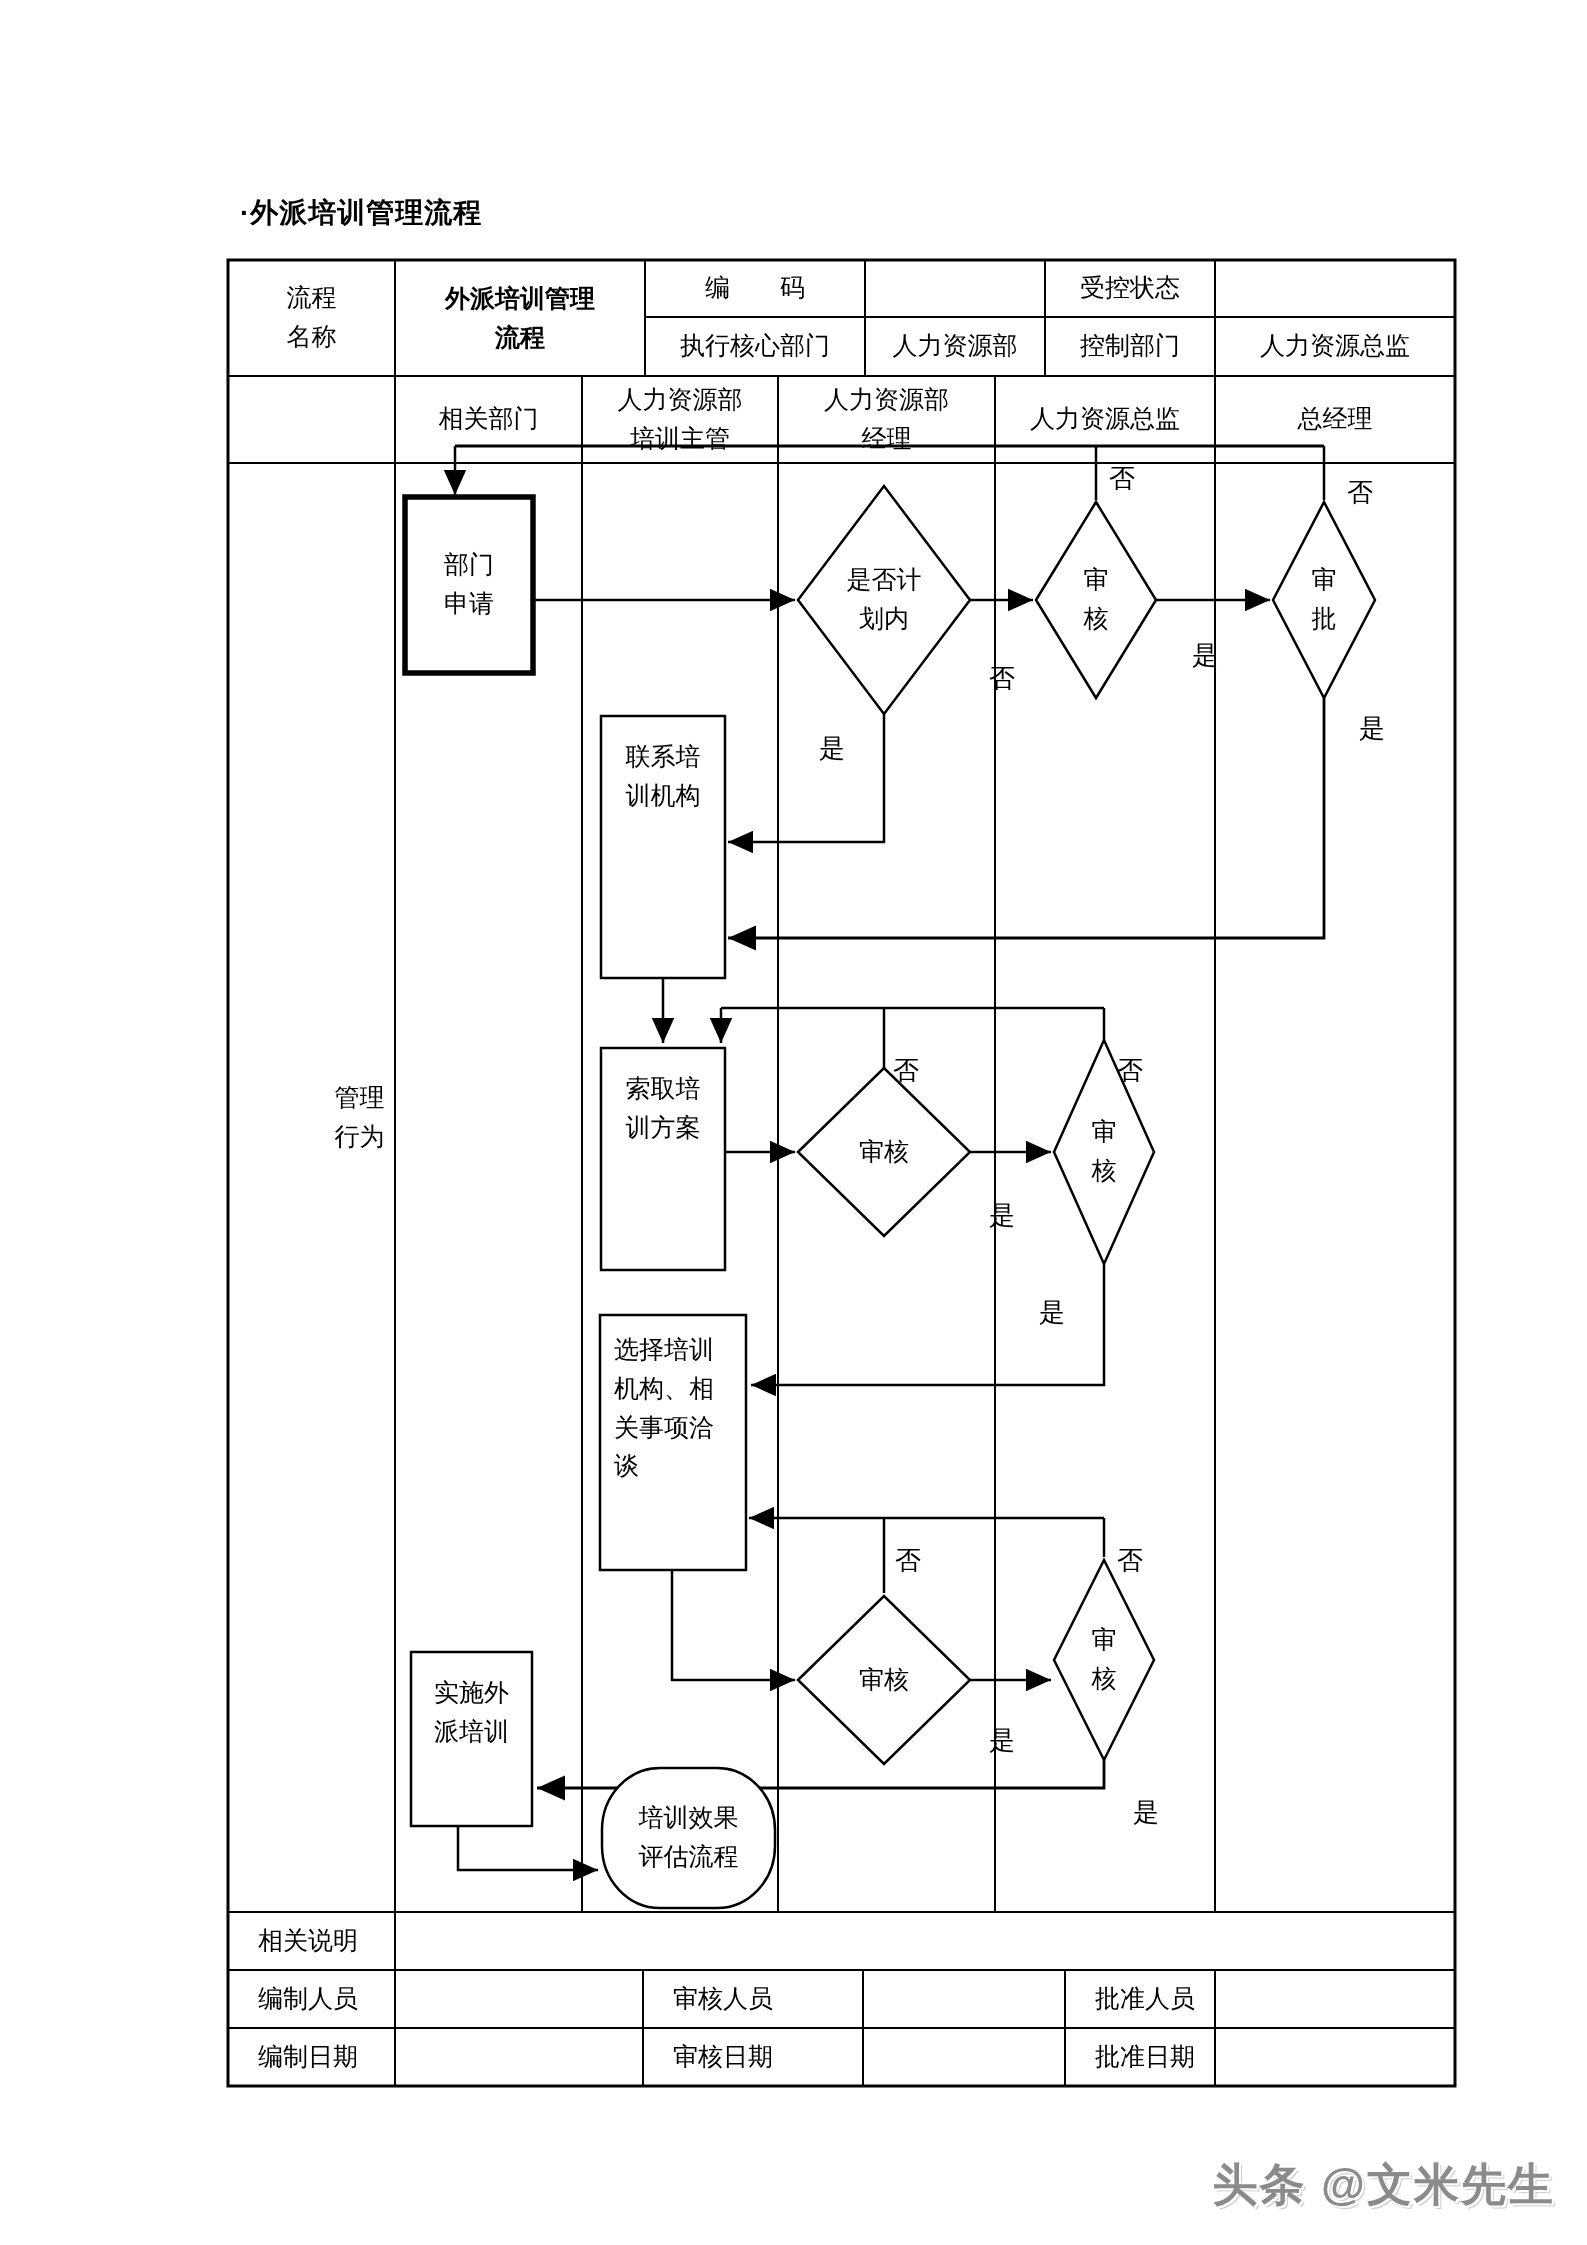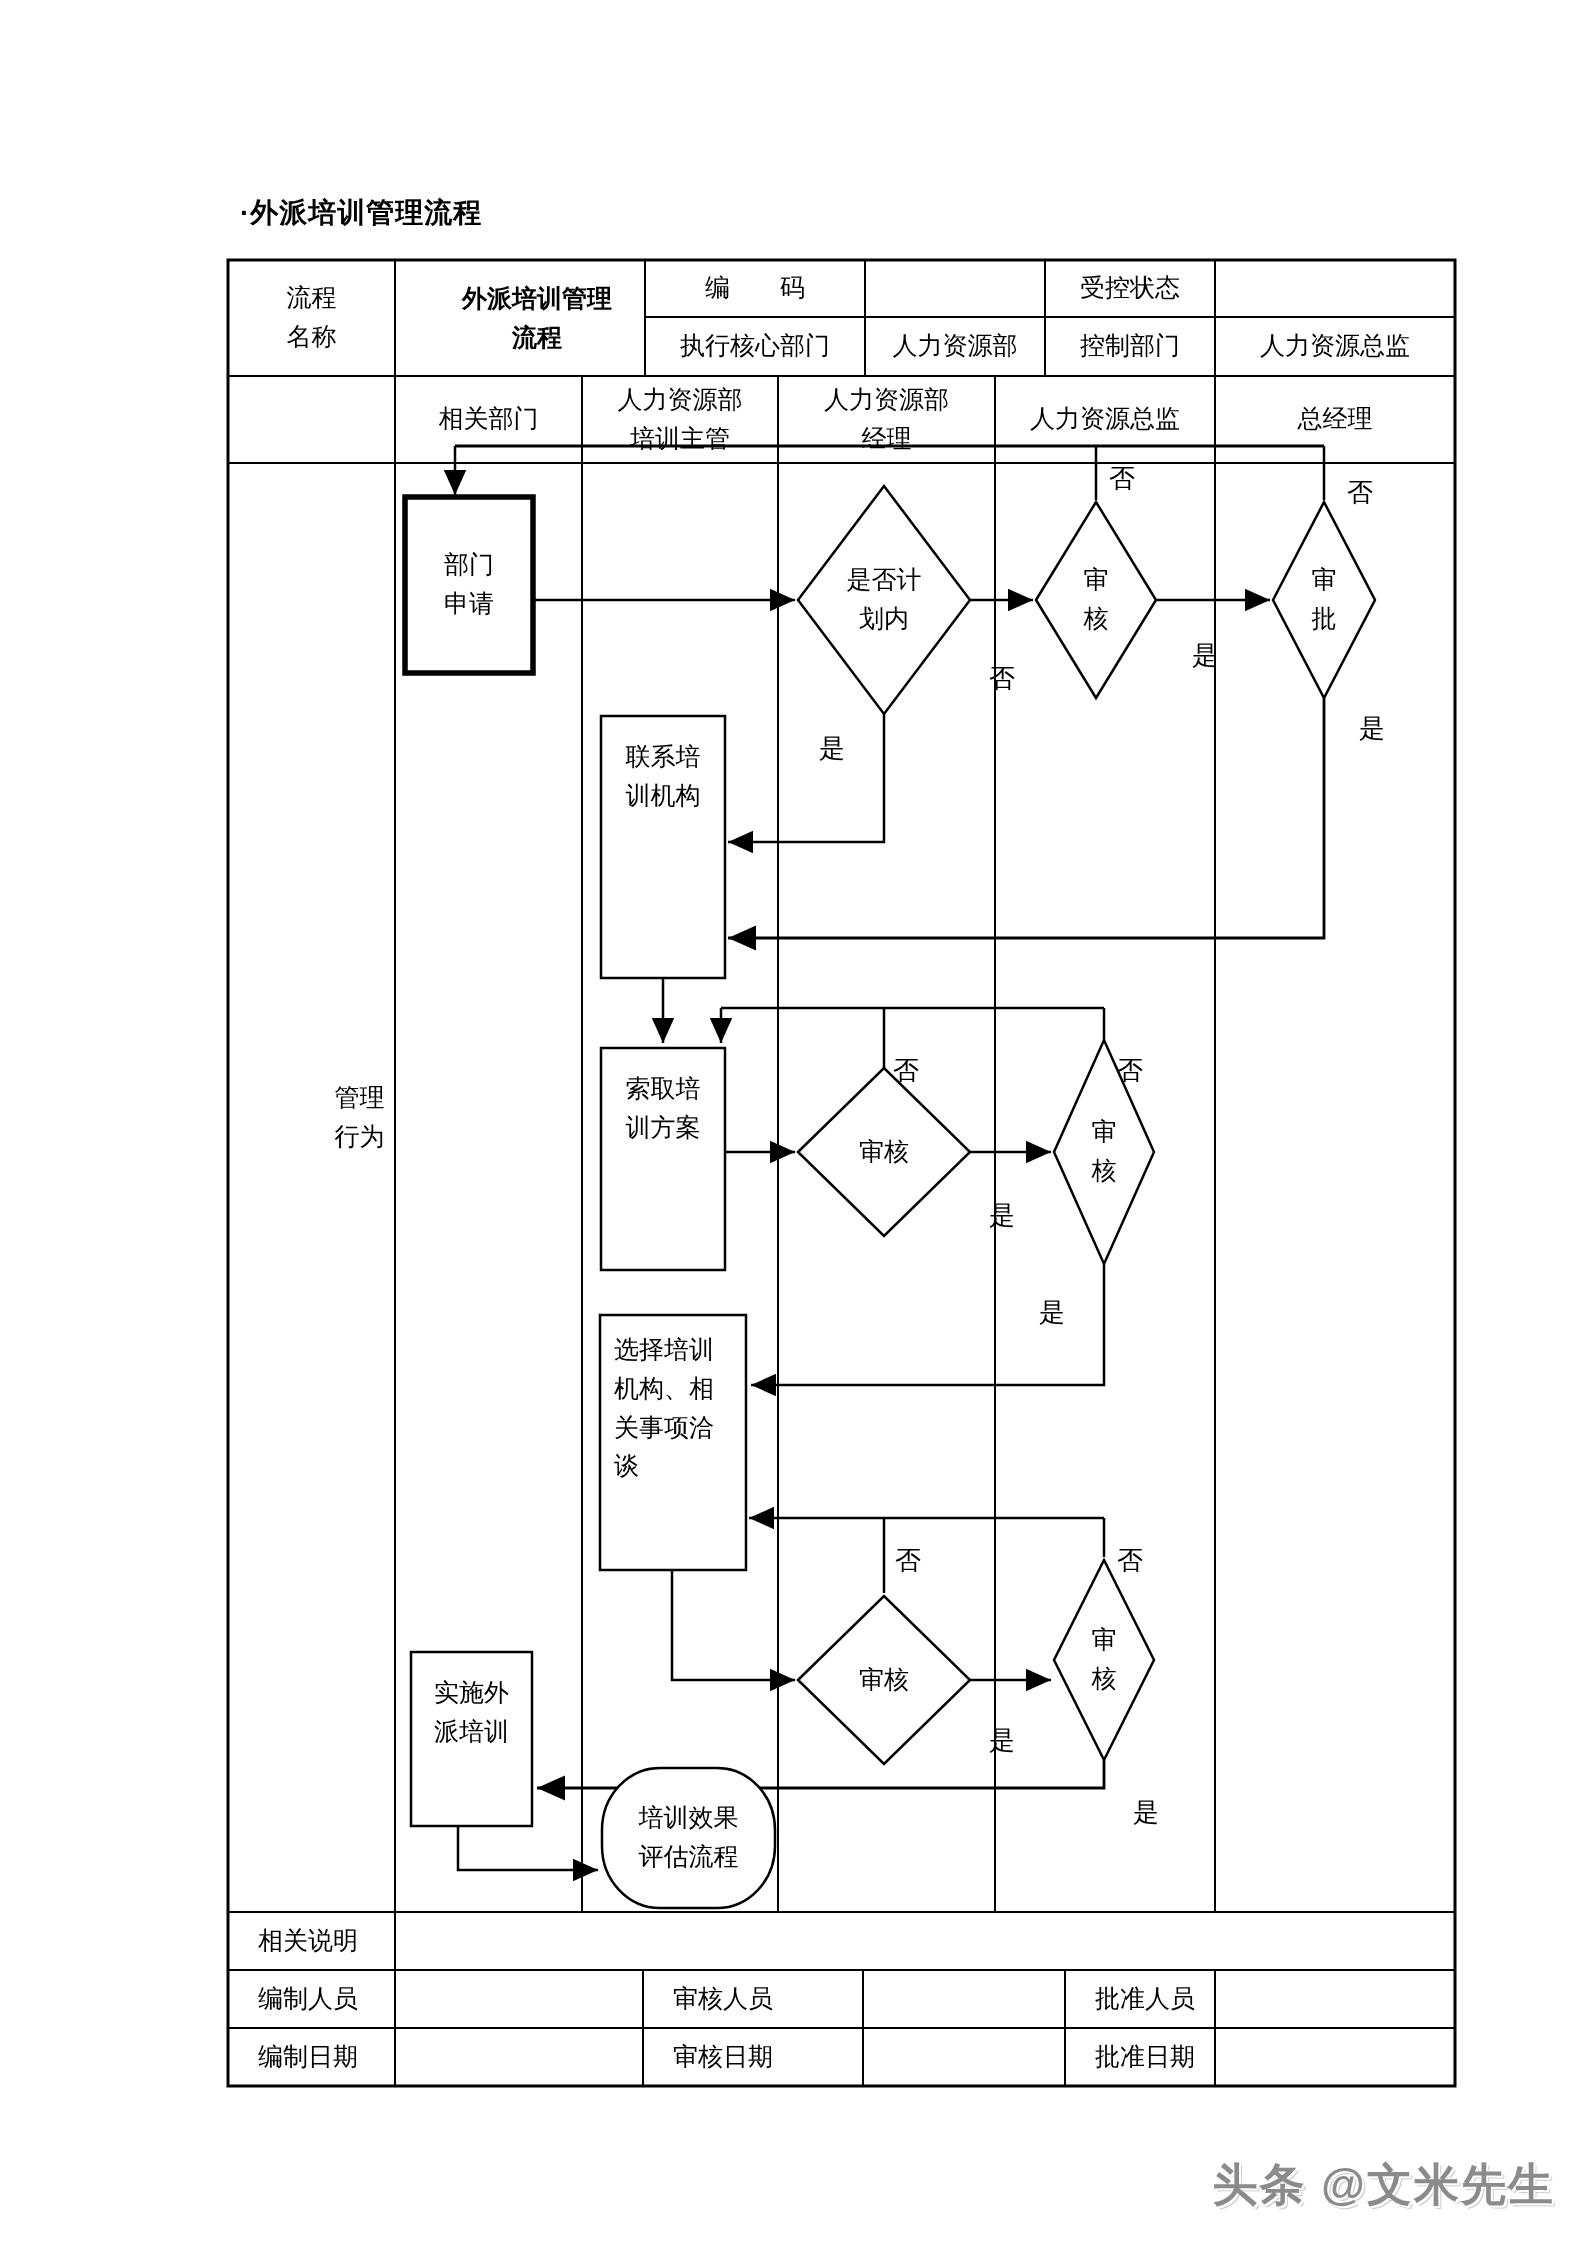--- a/index.html
+++ b/index.html
@@ -135,21 +135,21 @@
       <polygon points="1054,1660 1104,1560 1154,1660 1104,1760"></polygon>
       <rect x="411" y="1652" width="121" height="174"></rect>
       <rect x="602" y="1768" width="173" height="140" rx="58" ry="62"></rect>
     </g>
   </svg>
 
   <div class="cell" style="left:228px;top:260px;width:167px;height:116px;">
     <span>流程</span>
     <span>名称</span>
   </div>
-  <div class="cell boldcell" style="left:395px;top:260px;width:250px;height:116px;margin-left:17px;">
+  <div class="cell boldcell" style="left:395px;top:260px;width:250px;height:116px;">
     <span>外派培训管理</span>
     <span>流程</span>
   </div>
   <div class="cell pre" style="left:645px;top:260px;width:220px;height:57px;">编　　码</div>
   <div class="cell" style="left:865px;top:260px;width:180px;height:57px;"></div>
   <div class="cell" style="left:1045px;top:260px;width:170px;height:57px;">受控状态</div>
   <div class="cell" style="left:1215px;top:260px;width:240px;height:57px;"></div>
   <div class="cell" style="left:645px;top:317px;width:220px;height:59px;">执行核心部门</div>
   <div class="cell" style="left:865px;top:317px;width:180px;height:59px;">人力资源部</div>
   <div class="cell" style="left:1045px;top:317px;width:170px;height:59px;">控制部门</div>

